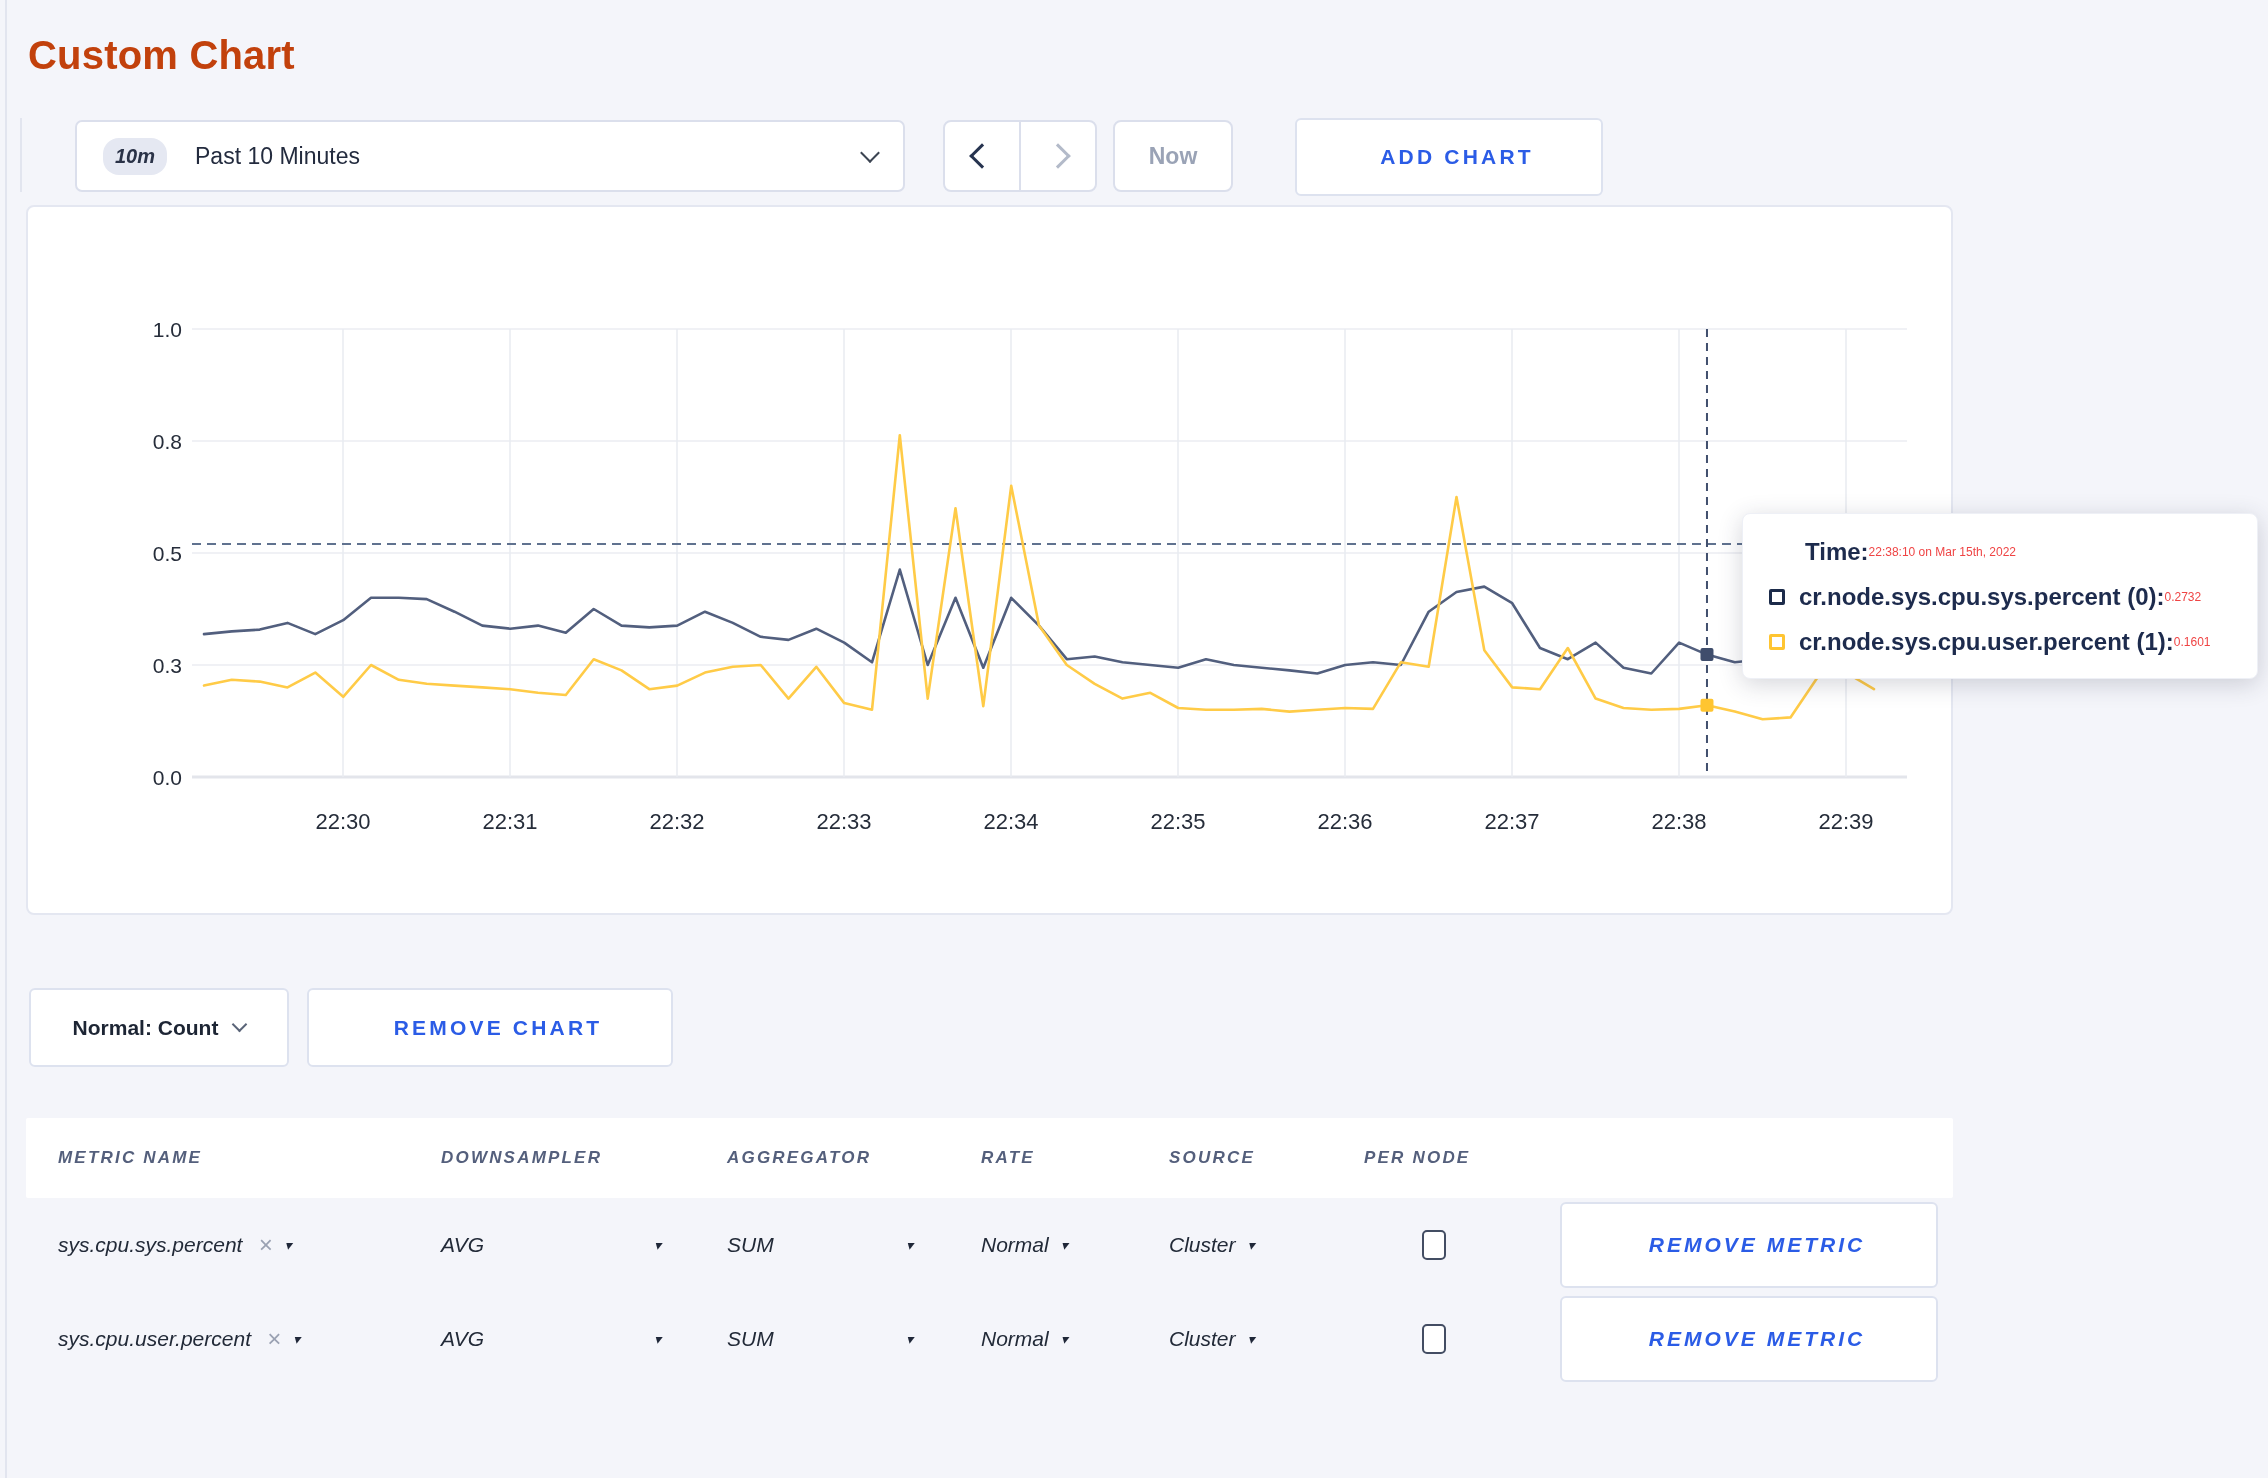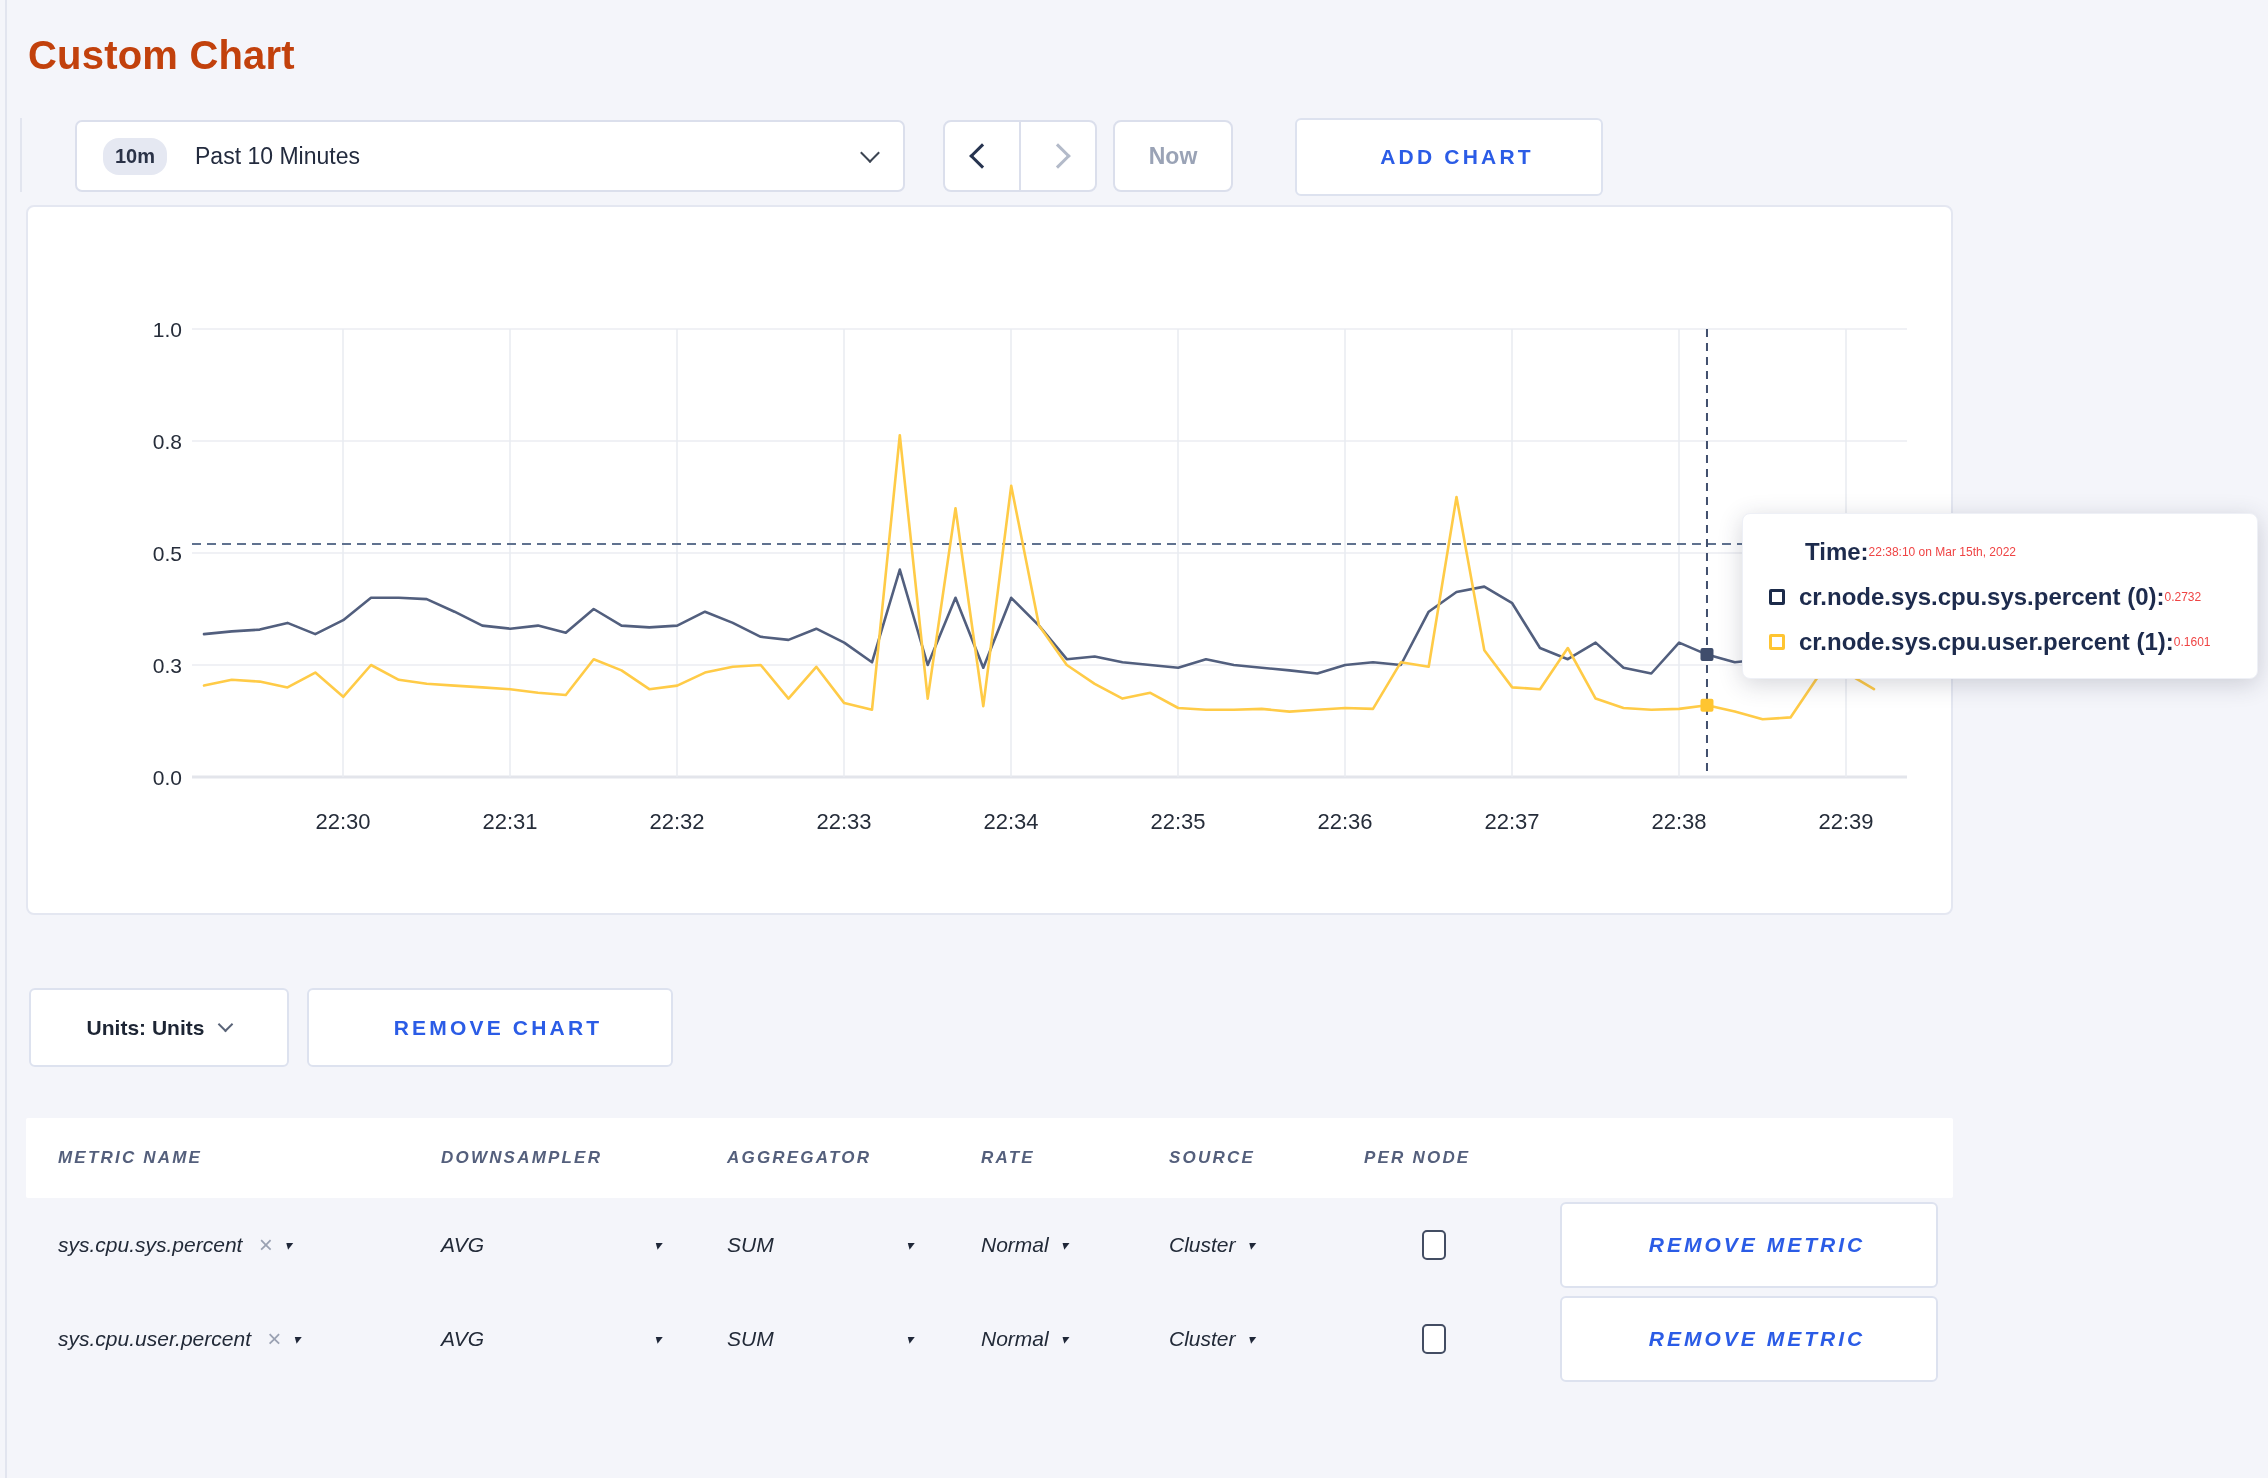--- a/index.html
+++ b/index.html
@@ -3,21 +3,21 @@
 <meta charset="utf-8">
 <style>
   html,body{margin:0;padding:0;background:#f4f5fa;}
   .page{position:relative;width:2268px;height:1478px;background:#f4f5fa;overflow:hidden;
         font-family:"Liberation Sans",sans-serif;color:#222a38;}
   .vrule{position:absolute;background:#e2e5ef;width:2px;}
   .page-title{position:absolute;left:28px;top:6px;font-size:40px;font-weight:600;color:#c2410c;letter-spacing:.2px;}
   
   .time-select{position:absolute;left:75px;top:120px;width:830px;height:72px;background:#fff;
       border:2px solid #dbdfec;border-radius:7px;display:flex;align-items:center;padding:0 26px;box-sizing:border-box;cursor:pointer;}
-  .time-badge{background:#e5e8f2;border-radius:16px;padding:7px 12px;font-size:20px;font-weight:bold;color:#2a3247;}
+  .time-badge{background:#e5e8f2;border-radius:16px;padding:7px 12px;font-size:20px;font-weight:bold;color:#2a3247;font-style:italic;}
   .time-label{margin-left:28px;font-size:23px;font-weight:500;color:#232b3e;}
   .chev{display:inline-block;width:12px;height:12px;border-right:2.5px solid #3c4452;border-bottom:2.5px solid #3c4452;}
   .chev.down{transform:rotate(45deg);margin-top:-6px;}
   .chev.left{transform:rotate(135deg);}
   .chev.right{transform:rotate(-45deg);}
   .nav-group{position:absolute;left:943px;top:120px;width:154px;height:72px;background:#fff;border:2px solid #dbdfec;
       border-radius:8px;display:flex;box-sizing:border-box;}
   .nav-btn{flex:1;display:flex;align-items:center;justify-content:center;cursor:pointer;}
   .nav-btn:first-child{border-right:2px solid #dbdfec;}
   .nav-btn .chev{width:15px;height:15px;border-width:3.5px;}
@@ -147,21 +147,21 @@
       <span class="t-val">0.2732</span>
     </div>
     <div class="t-row">
       <span class="swatch" style="border-color:#ffc531;"></span>
       <span class="t-lab">cr.node.sys.cpu.user.percent (1):</span>
       <span class="t-val">0.1601</span>
     </div>
   </div>
 
   <div class="units-box">
-    <span class="label">Units: Units</span>
+    <span class="label">Normal: Count</span>
     <span class="chev down"></span>
   </div>
   <div class="btn-outline remove-chart">REMOVE CHART</div>
 
   <div class="metrics">
     <div class="m-grid m-header">
       <span>METRIC NAME</span>
       <span>DOWNSAMPLER</span>
       <span>AGGREGATOR</span>
       <span>RATE</span>

